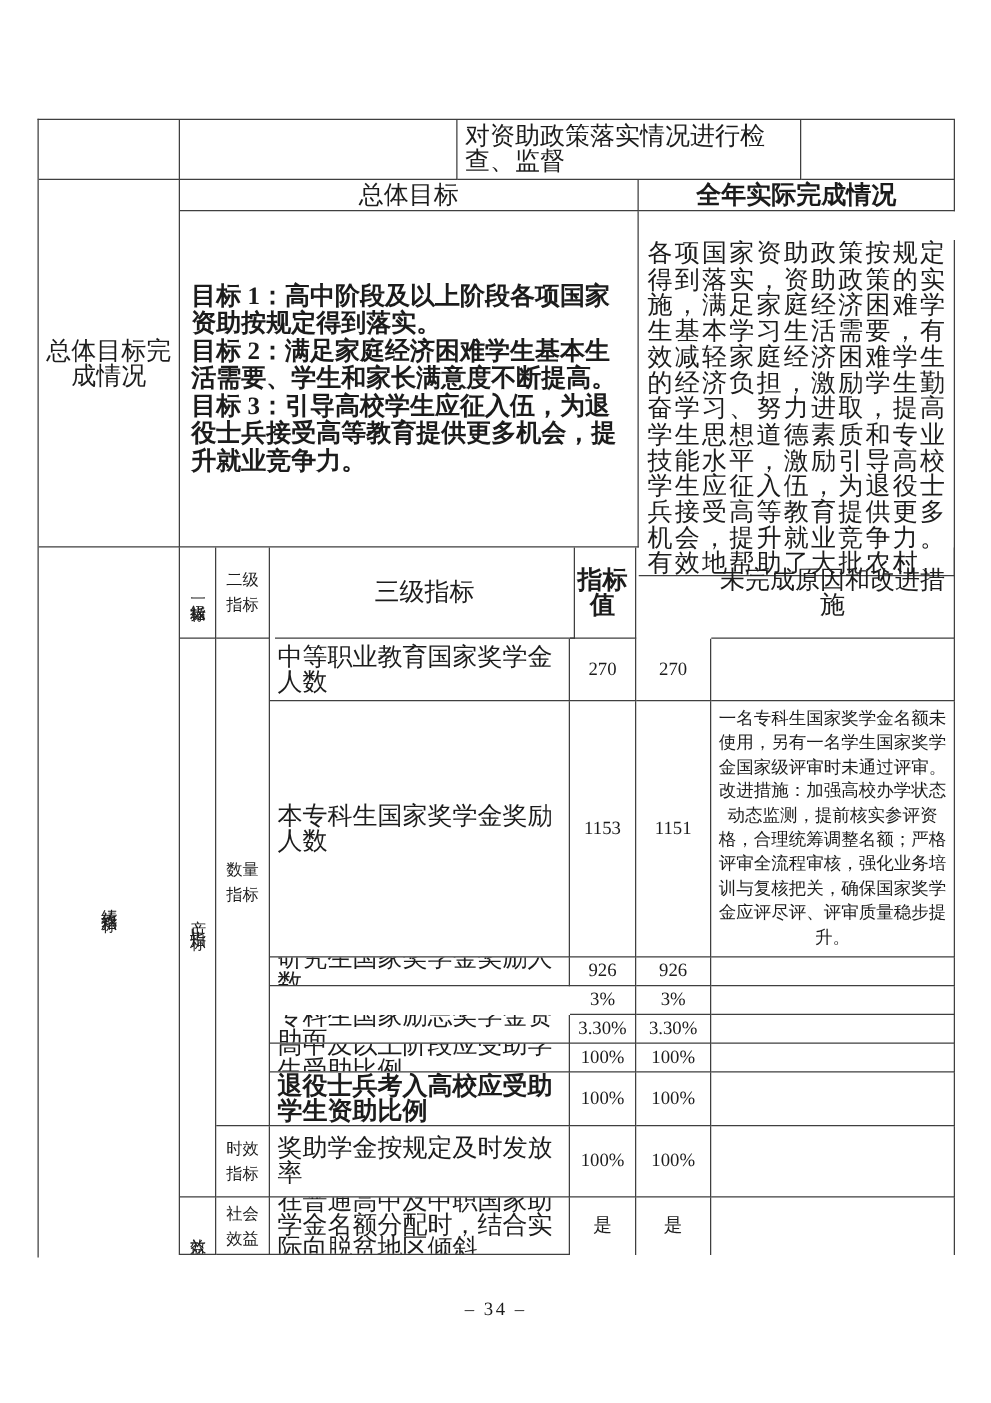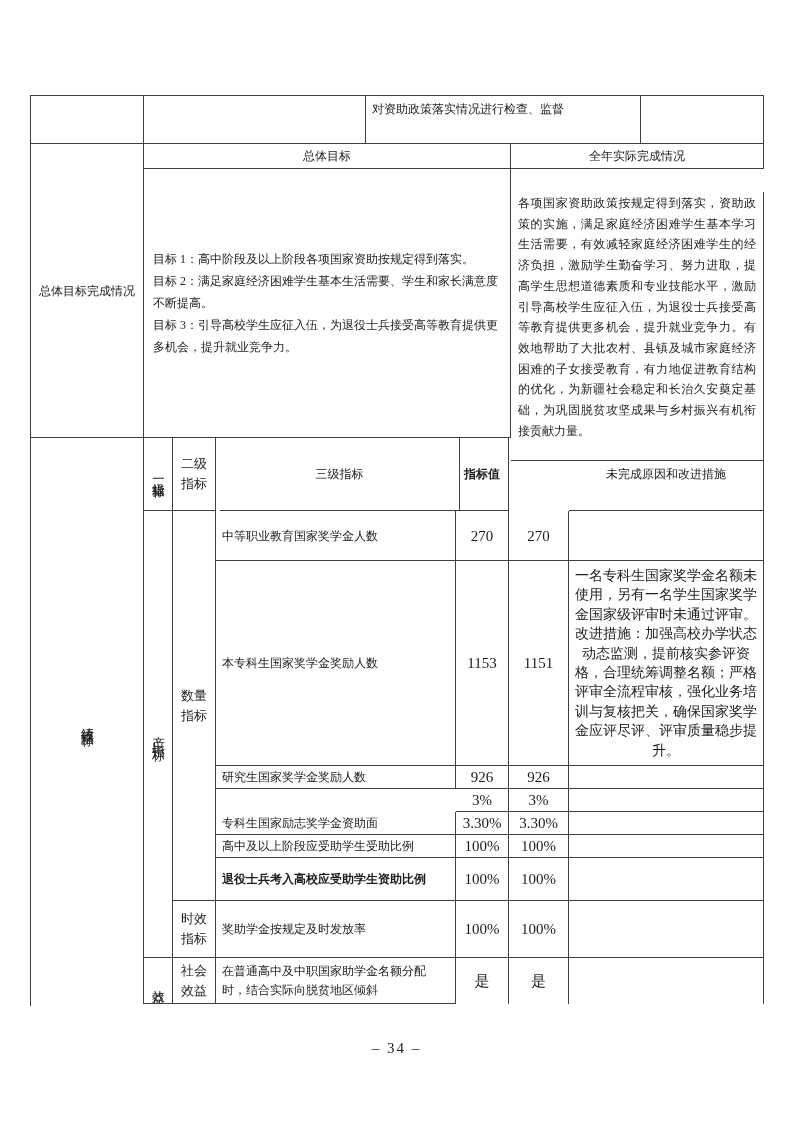--- a/index.html
+++ b/index.html
@@ -8,27 +8,27 @@
     font-family:"Liberation Serif","DejaVu Serif",serif;color:#1c1c1c;
   }
   #doc-table{
     position:absolute;left:30px;top:95px;width:733px;height:910px;
     border-top:1px solid #3f3f3f;border-left:1px solid #3f3f3f;
   }
   .cell{
     position:absolute;box-sizing:border-box;
     border-right:1px solid #3f3f3f;border-bottom:1px solid #3f3f3f;
     display:flex;align-items:center;justify-content:center;
-    font-size:12px;line-height:20px;overflow:hidden;text-align:center;
+    font-size:20px;line-height:20px;overflow:hidden;text-align:center;
   }
   .noB{border-bottom:none;}
   .left{justify-content:flex-start;text-align:left;}
   .top{align-items:flex-start;}
   .pad{padding:3px 6px;}
-  .pre{white-space:pre-line;}
+  .pre{white-space:pre-line;font-weight:bold;}
   .justify{text-align:justify;margin-top:23px;}
   .small{font-size:13px;}
   .vert{
     writing-mode:vertical-rl;text-orientation:upright;
     letter-spacing:2px;font-size:13px;line-height:normal;
   }
   .goals{line-height:22px;padding:0 9px;}
   .comp{line-height:20.7px;padding:1px 7px;}
   .note2{line-height:19.4px;padding:2px 6px;font-size:14px;}
   .num{font-size:15px;}
@@ -42,21 +42,21 @@
 
 <div id="doc-table">
 
   <div class="cell" style="left:0;top:0;width:113px;height:48px;"></div>
   <div class="cell" style="left:113px;top:0;width:222px;height:48px;"></div>
   <div class="cell left top pad" style="left:335px;top:0;width:275px;height:48px;">对资助政策落实情况进行检查、监督</div>
   <div class="cell" style="left:610px;top:0;width:123px;height:48px;"></div>
 
   <div class="cell" style="left:0;top:48px;width:113px;height:294px;padding:0 6px;">总体目标完成情况</div>
   <div class="cell" style="left:113px;top:48px;width:367px;height:25px;">总体目标</div>
-  <div class="cell" style="left:480px;top:48px;width:253px;height:25px;">全年实际完成情况</div>
+  <div class="cell" style="left:480px;top:48px;width:253px;height:25px;font-weight:bold;">全年实际完成情况</div>
   <div class="cell left pre goals" style="left:113px;top:73px;width:367px;height:269px;">目标 1：高中阶段及以上阶段各项国家资助按规定得到落实。
 目标 2：满足家庭经济困难学生基本生活需要、学生和家长满意度不断提高。
 目标 3：引导高校学生应征入伍，为退役士兵接受高等教育提供更多机会，提升就业竞争力。</div>
   <div class="cell top justify comp" style="left:480px;top:73px;width:253px;height:269px;">各项国家资助政策按规定得到落实，资助政策的实施，满足家庭经济困难学生基本学习生活需要，有效减轻家庭经济困难学生的经济负担，激励学生勤奋学习、努力进取，提高学生思想道德素质和专业技能水平，激励引导高校学生应征入伍，为退役士兵接受高等教育提供更多机会，提升就业竞争力。有效地帮助了大批农村、县镇及城市家庭经济困难的子女接受教育，有力地促进教育结构的优化，为新疆社会稳定和长治久安奠定基础，为巩固脱贫攻坚成果与乡村振兴有机衔接贡献力量。</div>
 
   <div class="cell vert noB" style="left:0;top:342px;width:113px;height:566px;">绩效指标</div>
 
   <div class="cell vert" style="left:113px;top:342px;width:29px;height:73px;letter-spacing:1px;font-size:12.5px;">一级指标</div>
   <div class="cell small" style="left:142px;top:342px;width:43px;height:73px;padding:0 4px;">二级指标</div>
   <div class="cell" style="left:189px;top:342px;width:240px;height:73px;text-align:center;">三级指标</div>

